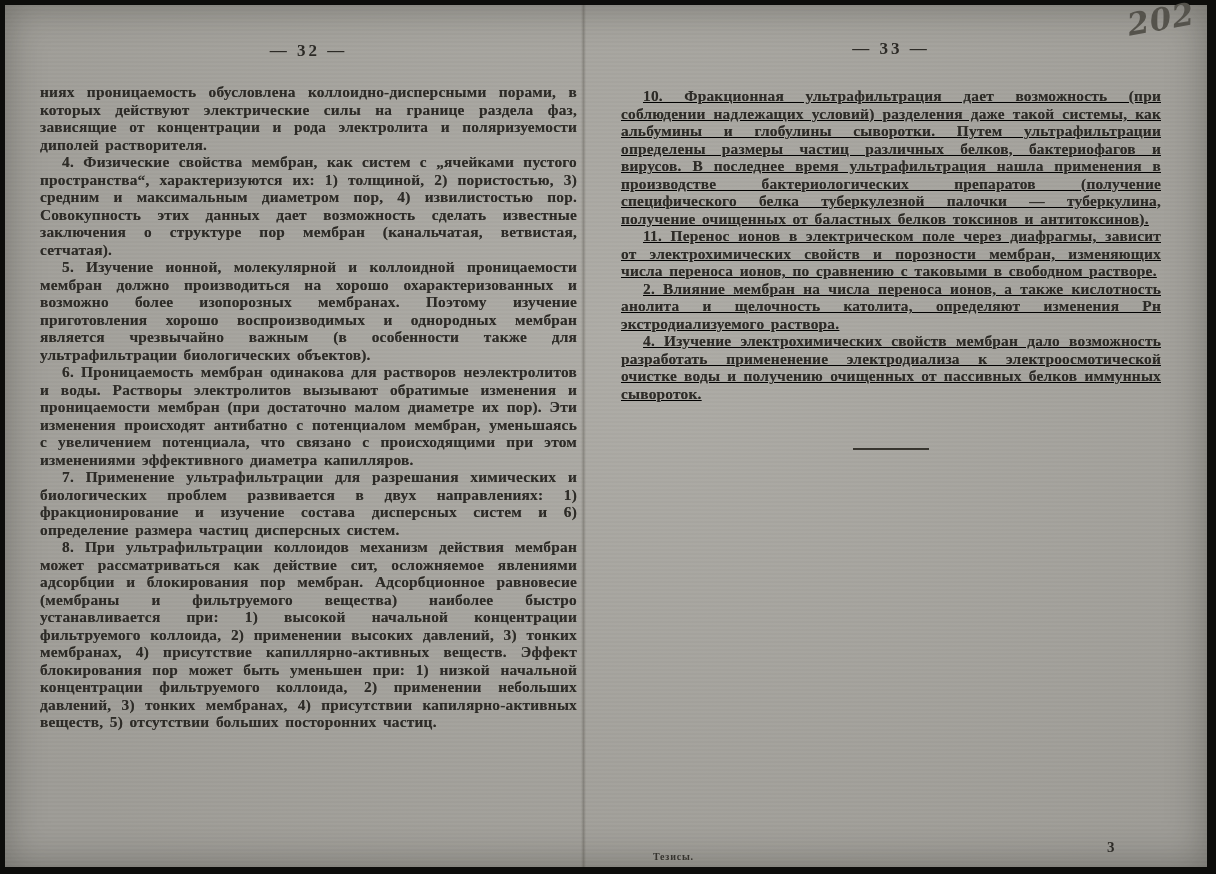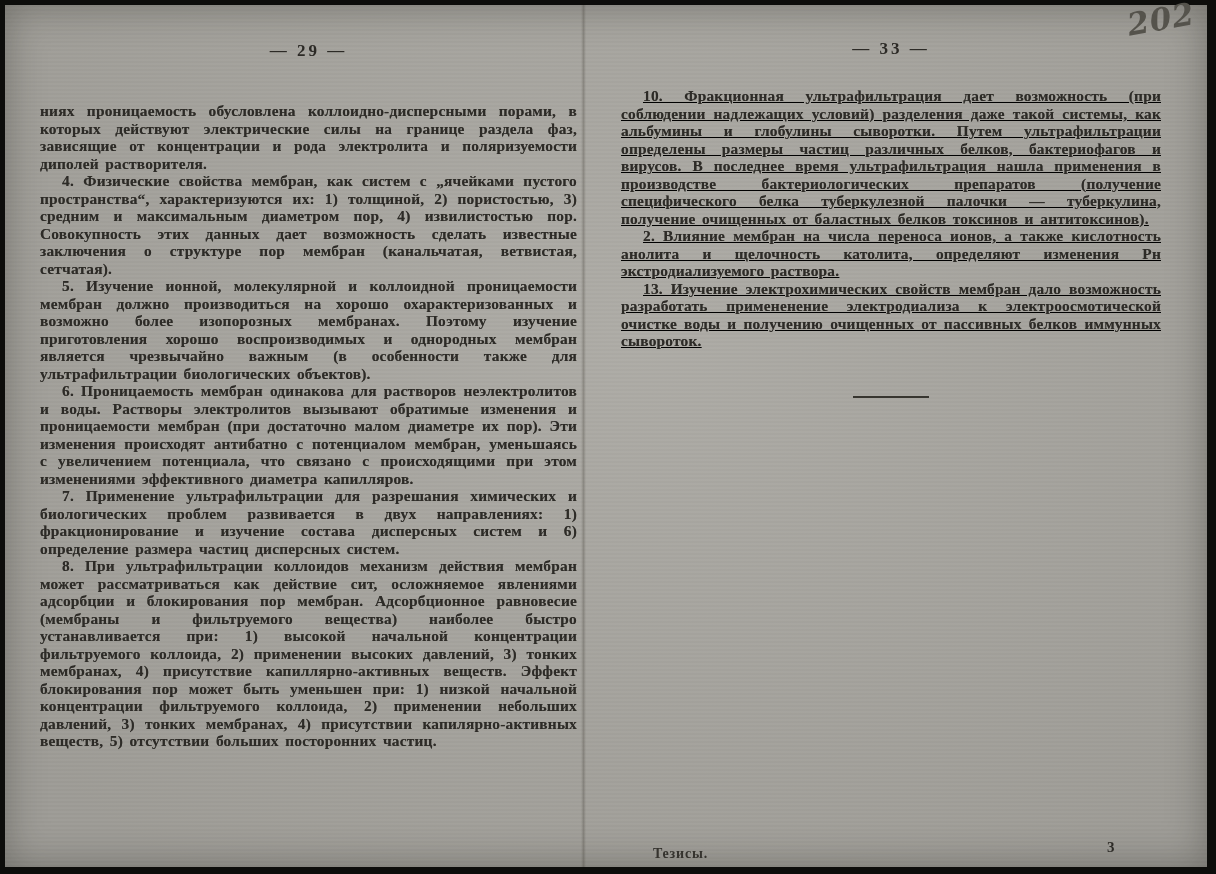--- a/index.html
+++ b/index.html
@@ -48,31 +48,31 @@
     text-align: justify;
     text-indent: 22px;
     font-size: 15.4px;
     line-height: 17.5px;
     font-weight: bold;
     letter-spacing: 0.2px;
     word-spacing: 2.5px;
     color: #2d2b27;
     text-shadow: 0 0 0.6px rgba(45,43,39,0.55);
   }
-  .page-body p.no-indent { text-indent: 0; margin-top: 19px; }
+  .page-body p.no-indent { text-indent: 0; }
   .end-rule {
     width: 76px; height: 2px;
     margin: 46px auto 0 auto;
     background: #37352f;
     border: none;
   }
   .footer-imprint {
     position: absolute;
     bottom: 5px; left: 36px;
-    font-size: 14px;
+    font-size: 10px;
     font-weight: bold;
     letter-spacing: 0.8px;
     color: #35332e;
   }
   .footer-signature {
     position: absolute;
     bottom: 11px; left: 490px;
     font-size: 15px;
     font-weight: bold;
     color: #2d2b27;
@@ -90,38 +90,39 @@
   }
 </style>
 </head>
 <body>
 
 <div class="scan">
 
   <div class="handwritten">202</div>
 
   <section class="page page-left">
-    <div class="page-header">— 29 —</div>
+    <div class="page-header">— 32 —</div>
     <div class="page-body">
       <p class="no-indent">ниях проницаемость обусловлена коллоидно-дисперсными порами, в которых действуют электрические силы на границе раздела фаз, зависящие от концентрации и рода электролита и поляризуемости диполей растворителя.</p>
       <p>4. Физические свойства мембран, как систем с „ячейками пустого пространства“, характеризуются их: 1) толщиной, 2) пористостью, 3) средним и максимальным диаметром пор, 4) извилистостью пор. Совокупность этих данных дает возможность сделать известные заключения о структуре пор мембран (канальчатая, ветвистая, сетчатая).</p>
       <p>5. Изучение ионной, молекулярной и коллоидной проницаемости мембран должно производиться на хорошо охарактеризованных и возможно более изопорозных мембранах. Поэтому изучение приготовления хорошо воспроизводимых и однородных мембран является чрезвычайно важным (в особенности также для ультрафильтрации биологических объектов).</p>
       <p>6. Проницаемость мембран одинакова для растворов неэлектролитов и воды. Растворы электролитов вызывают обратимые изменения и проницаемости мембран (при достаточно малом диаметре их пор). Эти изменения происходят антибатно с потенциалом мембран, уменьшаясь с увеличением потенциала, что связано с происходящими при этом изменениями эффективного диаметра капилляров.</p>
       <p>7. Применение ультрафильтрации для разрешания химических и биологических проблем развивается в двух направлениях: 1) фракционирование и изучение состава дисперсных систем и 6) определение размера частиц дисперсных систем.</p>
       <p>8. При ультрафильтрации коллоидов механизм действия мембран может рассматриваться как действие сит, осложняемое явлениями адсорбции и блокирования пор мембран. Адсорбционное равновесие (мембраны и фильтруемого вещества) наиболее быстро устанавливается при: 1) высокой начальной концентрации фильтруемого коллоида, 2) применении высоких давлений, 3) тонких мембранах, 4) присутствие капиллярно-активных веществ. Эффект блокирования пор может быть уменьшен при: 1) низкой начальной концентрации фильтруемого коллоида, 2) применении небольших давлений, 3) тонких мембранах, 4) присутствии капилярно-активных веществ, 5) отсутствии больших посторонних частиц.</p>
     </div>
   </section>
 
   <div class="gutter"></div>
 
   <section class="page page-right">
     <div class="page-header">— 33 —</div>
     <div class="page-body">
       <p>10. Фракционная ультрафильтрация дает возможность (при соблюдении надлежащих условий) разделения даже такой системы, как альбумины и глобулины сыворотки. Путем ультрафильтрации определены размеры частиц различных белков, бактериофагов и вирусов. В последнее время ультрафильтрация нашла применения в производстве бактериологических препаратов (получение специфического белка туберкулезной палочки — туберкулина, получение очищенных от баластных белков токсинов и антитоксинов).</p>
+      <p>11. Перенос ионов в электрическом поле через диафрагмы, зависит от электрохимических свойств и порозности мембран, изменяющих числа переноса ионов, по сравнению с таковыми в свободном растворе.</p>
       <p>2. Влияние мембран на числа переноса ионов, а также кислотность анолита и щелочность католита, определяют изменения Рн экстродиализуемого раствора.</p>
-      <p>13. Изучение электрохимических свойств мембран дало возможность разработать примененение электродиализа к электроосмотической очистке воды и получению очищенных от пассивных белков иммунных сывороток.</p>
+      <p>4. Изучение электрохимических свойств мембран дало возможность разработать примененение электродиализа к электроосмотической очистке воды и получению очищенных от пассивных белков иммунных сывороток.</p>
       <div class="end-rule"></div>
     </div>
     <div class="footer-imprint">Тезисы.</div>
     <div class="footer-signature">3</div>
   </section>
 
 </div>
 
 </body></html>

